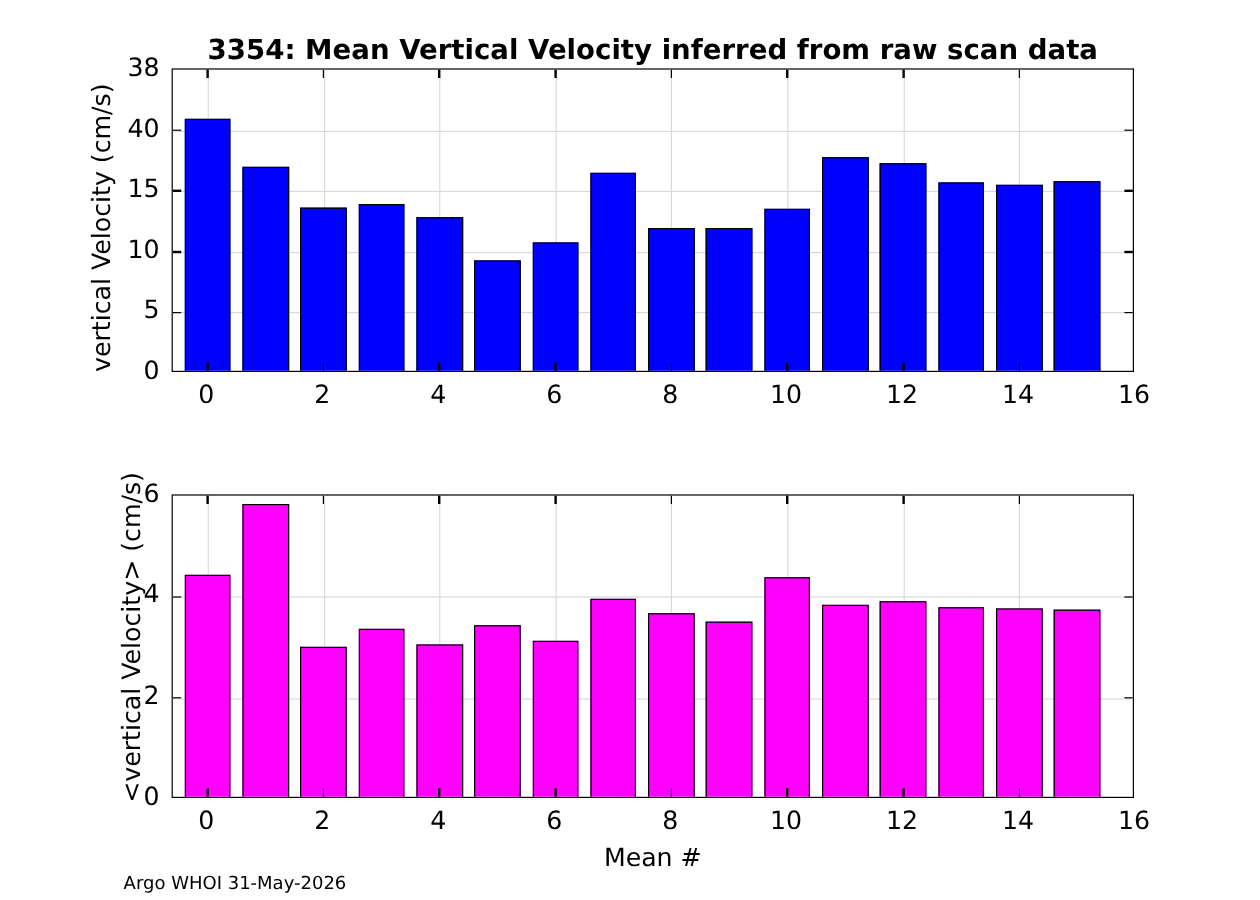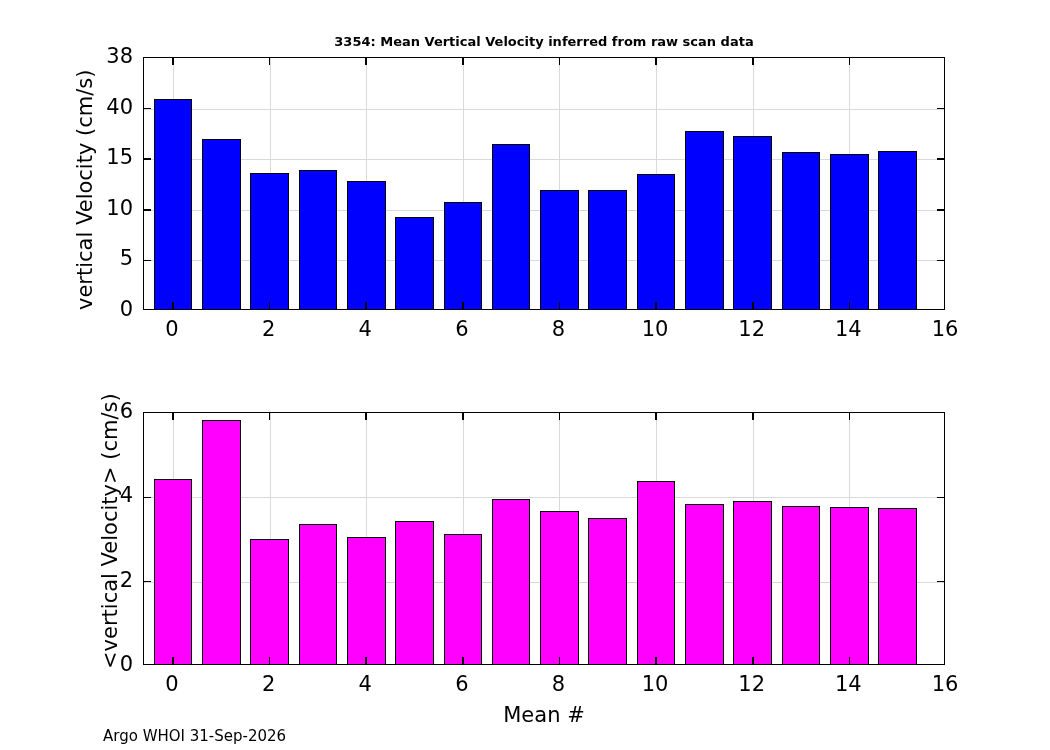--- a/index.html
+++ b/index.html
@@ -104,21 +104,21 @@
     text-align: center;
     font-size: 21px;
     line-height: 21px;
     color: #000;
     white-space: nowrap;
   }
 
   
   .chart-title {
     position: absolute;
-    font-size: 13px;
+    font-size: 23px;
     font-weight: bold;
     line-height: 24px;
     white-space: nowrap;
     color: #000;
   }
   #title-top    { left: 143px; top: 30px; width: 802px; text-align: center; }
   #title-bottom { left: 60px;  top: 384px; width: 968px; text-align: center; }
 
   .axis-name-y {
     position: absolute;
@@ -267,21 +267,21 @@
       <div class="tick-x" style="left: 511.32px;"></div>
       <div class="tick-x-top" style="left: 511.32px;"></div>
       <div class="tick-x" style="left: 607.947px;"></div>
       <div class="tick-x-top" style="left: 607.947px;"></div>
       <div class="tick-x" style="left: 704.573px;"></div>
       <div class="tick-x-top" style="left: 704.573px;"></div>
     </div>
 
   <div class="axis-name-x" id="xname-bottom">Mean #</div>
 
-  <div class="footer-note">Argo WHOI 31-Sep-2026</div>
+  <div class="footer-note">Argo WHOI 31-May-2026</div>
 
 <div class="ylabel-tick" style="top: 299px; left: 75px; width: 58px;">0</div>
     <div class="ylabel-tick" style="top: 248.4px; left: 75px; width: 58px;">5</div>
     <div class="ylabel-tick" style="top: 197.8px; left: 75px; width: 58px;">10</div>
     <div class="ylabel-tick" style="top: 147.2px; left: 75px; width: 58px;">15</div>
     <div class="ylabel-tick" style="top: 96.6px; left: 75px; width: 58px;">40</div>
     <div class="ylabel-tick" style="top: 46px; left: 75px; width: 58px;">38</div>
     <div class="xlabel-tick" style="left: 141.988px; top: 319px; width: 60px;">0</div>
     <div class="xlabel-tick" style="left: 238.614px; top: 319px; width: 60px;">2</div>
     <div class="xlabel-tick" style="left: 335.241px; top: 319px; width: 60px;">4</div>

